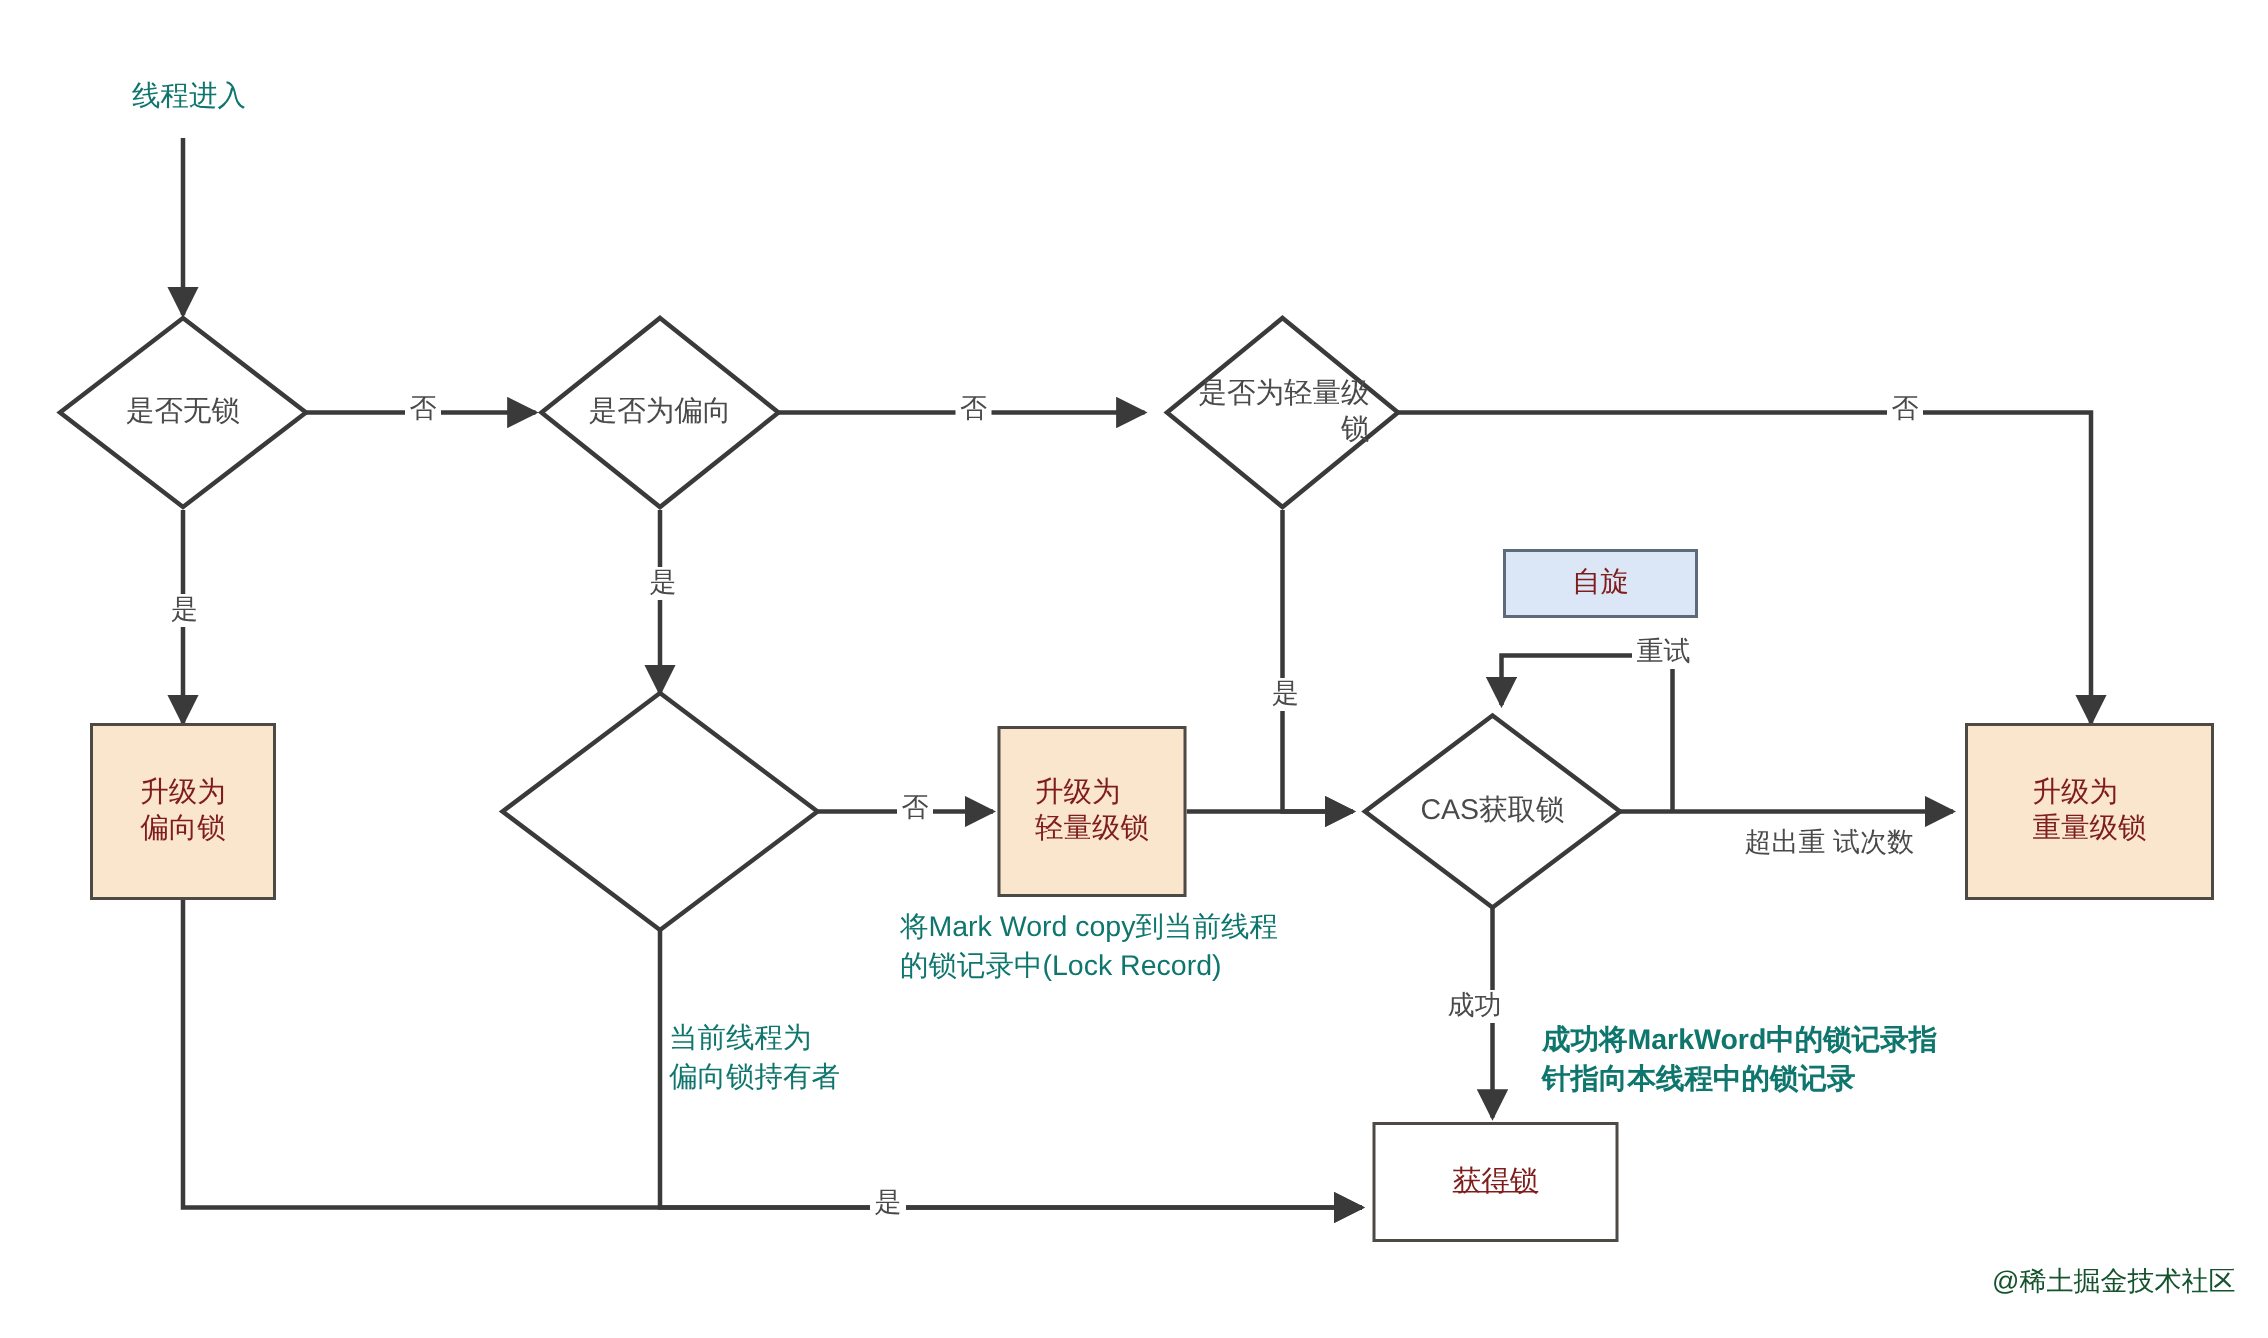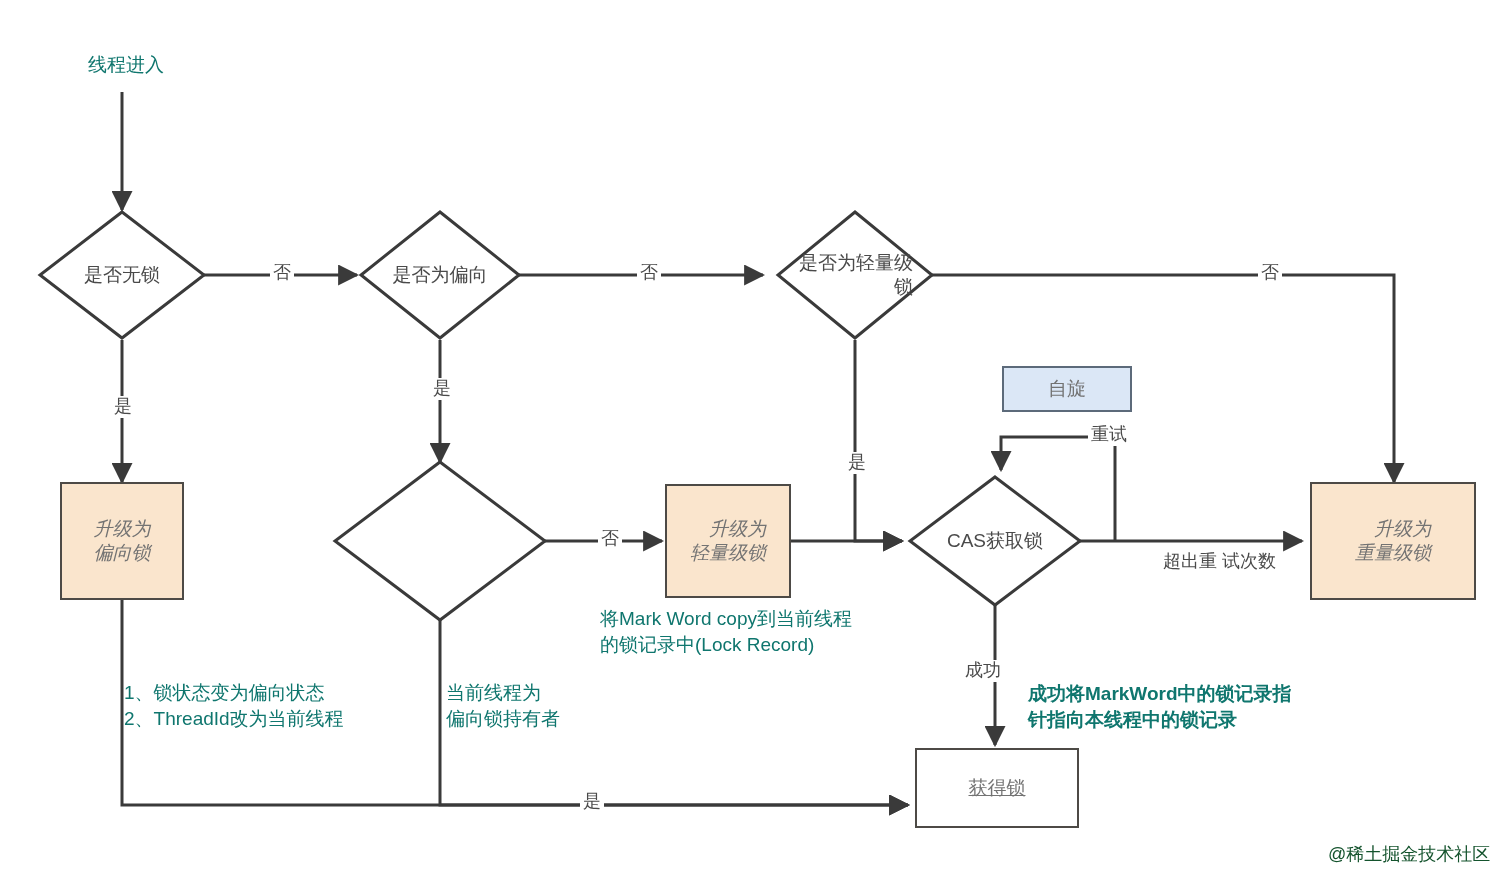--- a/index.html
+++ b/index.html
@@ -22,30 +22,30 @@
     left: 0; top: 0;
     width: 1512px;
     height: 892px;
   }
   .node {
     position: absolute;
     box-sizing: border-box;
     display: flex;
     align-items: center;
     justify-content: center;
-    text-align: right;
-    color: #737373;
+    text-align: left;
+    color: #7f1d1d;
     line-height: 1.25;
     white-space: pre-line;
   }
   .rect {
     border: 2px solid #4d4a46;
     font-size: 19px;
   }
-  .rect.peach { background: #fae5cd; font-style: italic; }
+  .rect.peach { background: #fae5cd; }
   .rect.blue  { background: #dbe7f6; border-color: #5c6a7a; }
   .rect.plain { background: #ffffff; }
 
   .diamond-label {
     position: absolute;
     display: flex;
     align-items: center;
     justify-content: center;
     text-align: center;
     color: #4a4a4a;
@@ -155,22 +155,20 @@
   <div class="edge-label" style="left:111px; top:396px;">是</div>
   <div class="edge-label" style="left:430px; top:378px;">是</div>
   <div class="edge-label" style="left:845px; top:452px;">是</div>
   <div class="edge-label" style="left:580px; top:791px;">是</div>
 
   <div class="edge-label" style="left:1088px; top:424px;">重试</div>
   <div class="edge-label" style="left:1160px; top:513px; width:72px;margin-top:38px;">超出重
 试次数</div>
   <div class="edge-label" style="left:962px; top:660px;">成功</div>
 
-  <div class="note" style="left:124px; top:680px;">1、锁状态变为偏向状态
-2、ThreadId改为当前线程</div>
   <div class="note" style="left:446px; top:680px;">当前线程为
 偏向锁持有者</div>
   <div class="note" style="left:600px; top:606px;">将Mark Word copy到当前线程
 的锁记录中(Lock Record)</div>
   <div class="note" style="left:1028px; top:681px; font-weight:600;">成功将MarkWord中的锁记录指
 针指向本线程中的锁记录</div>
 
   <div class="watermark" style="left:1328px; top:842px;">@稀土掘金技术社区</div>
 
 </div>

